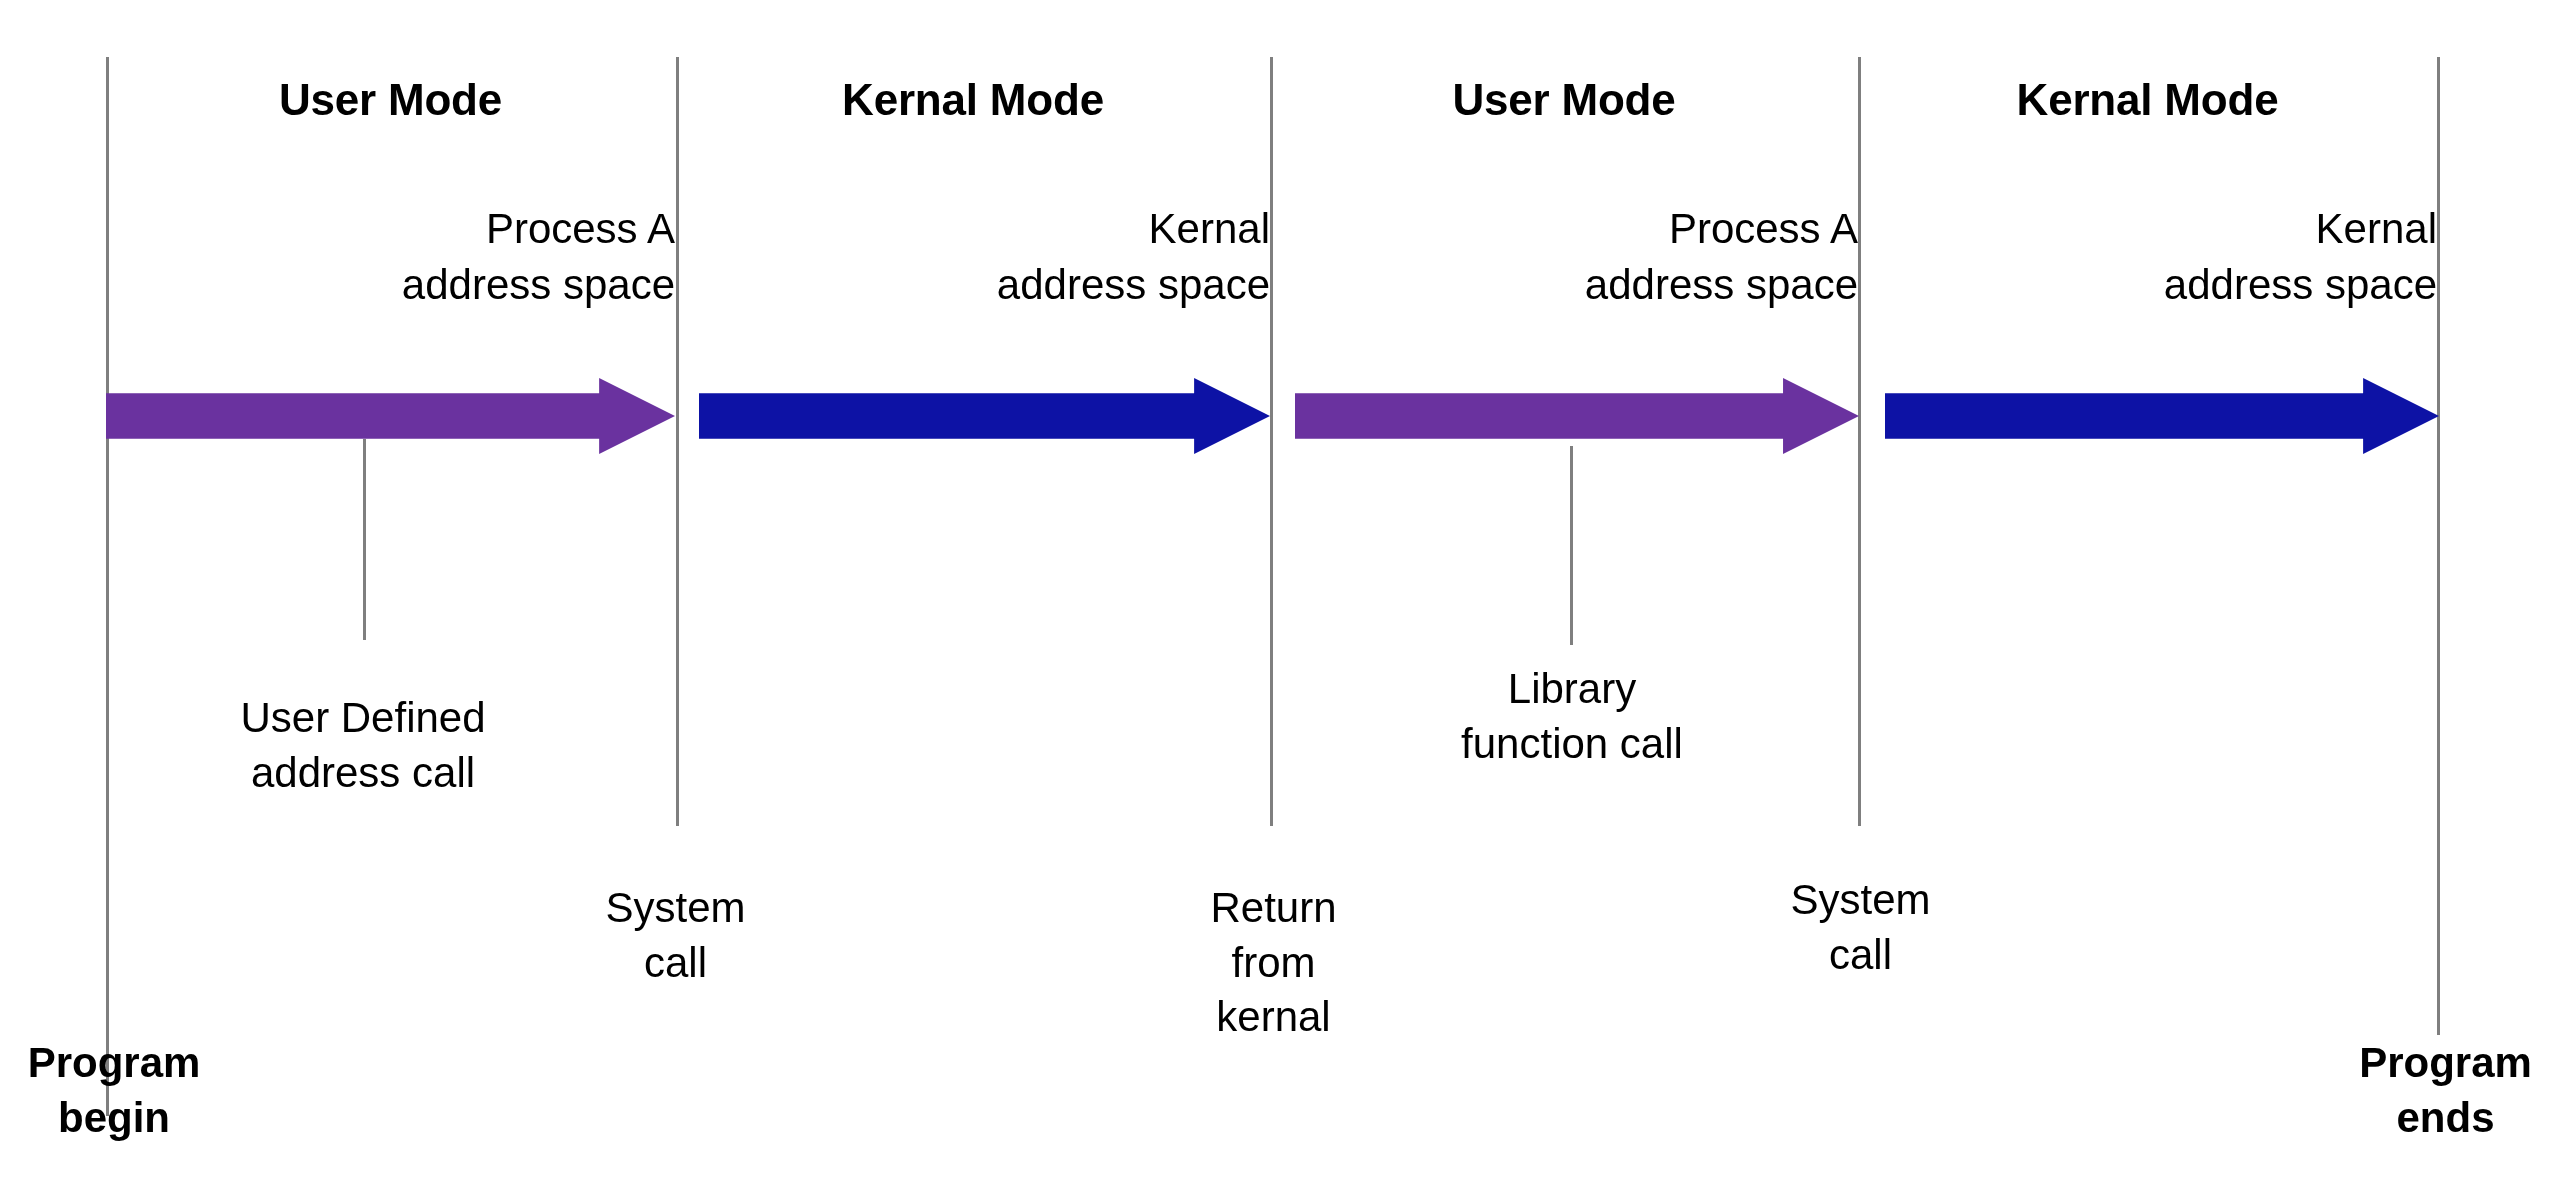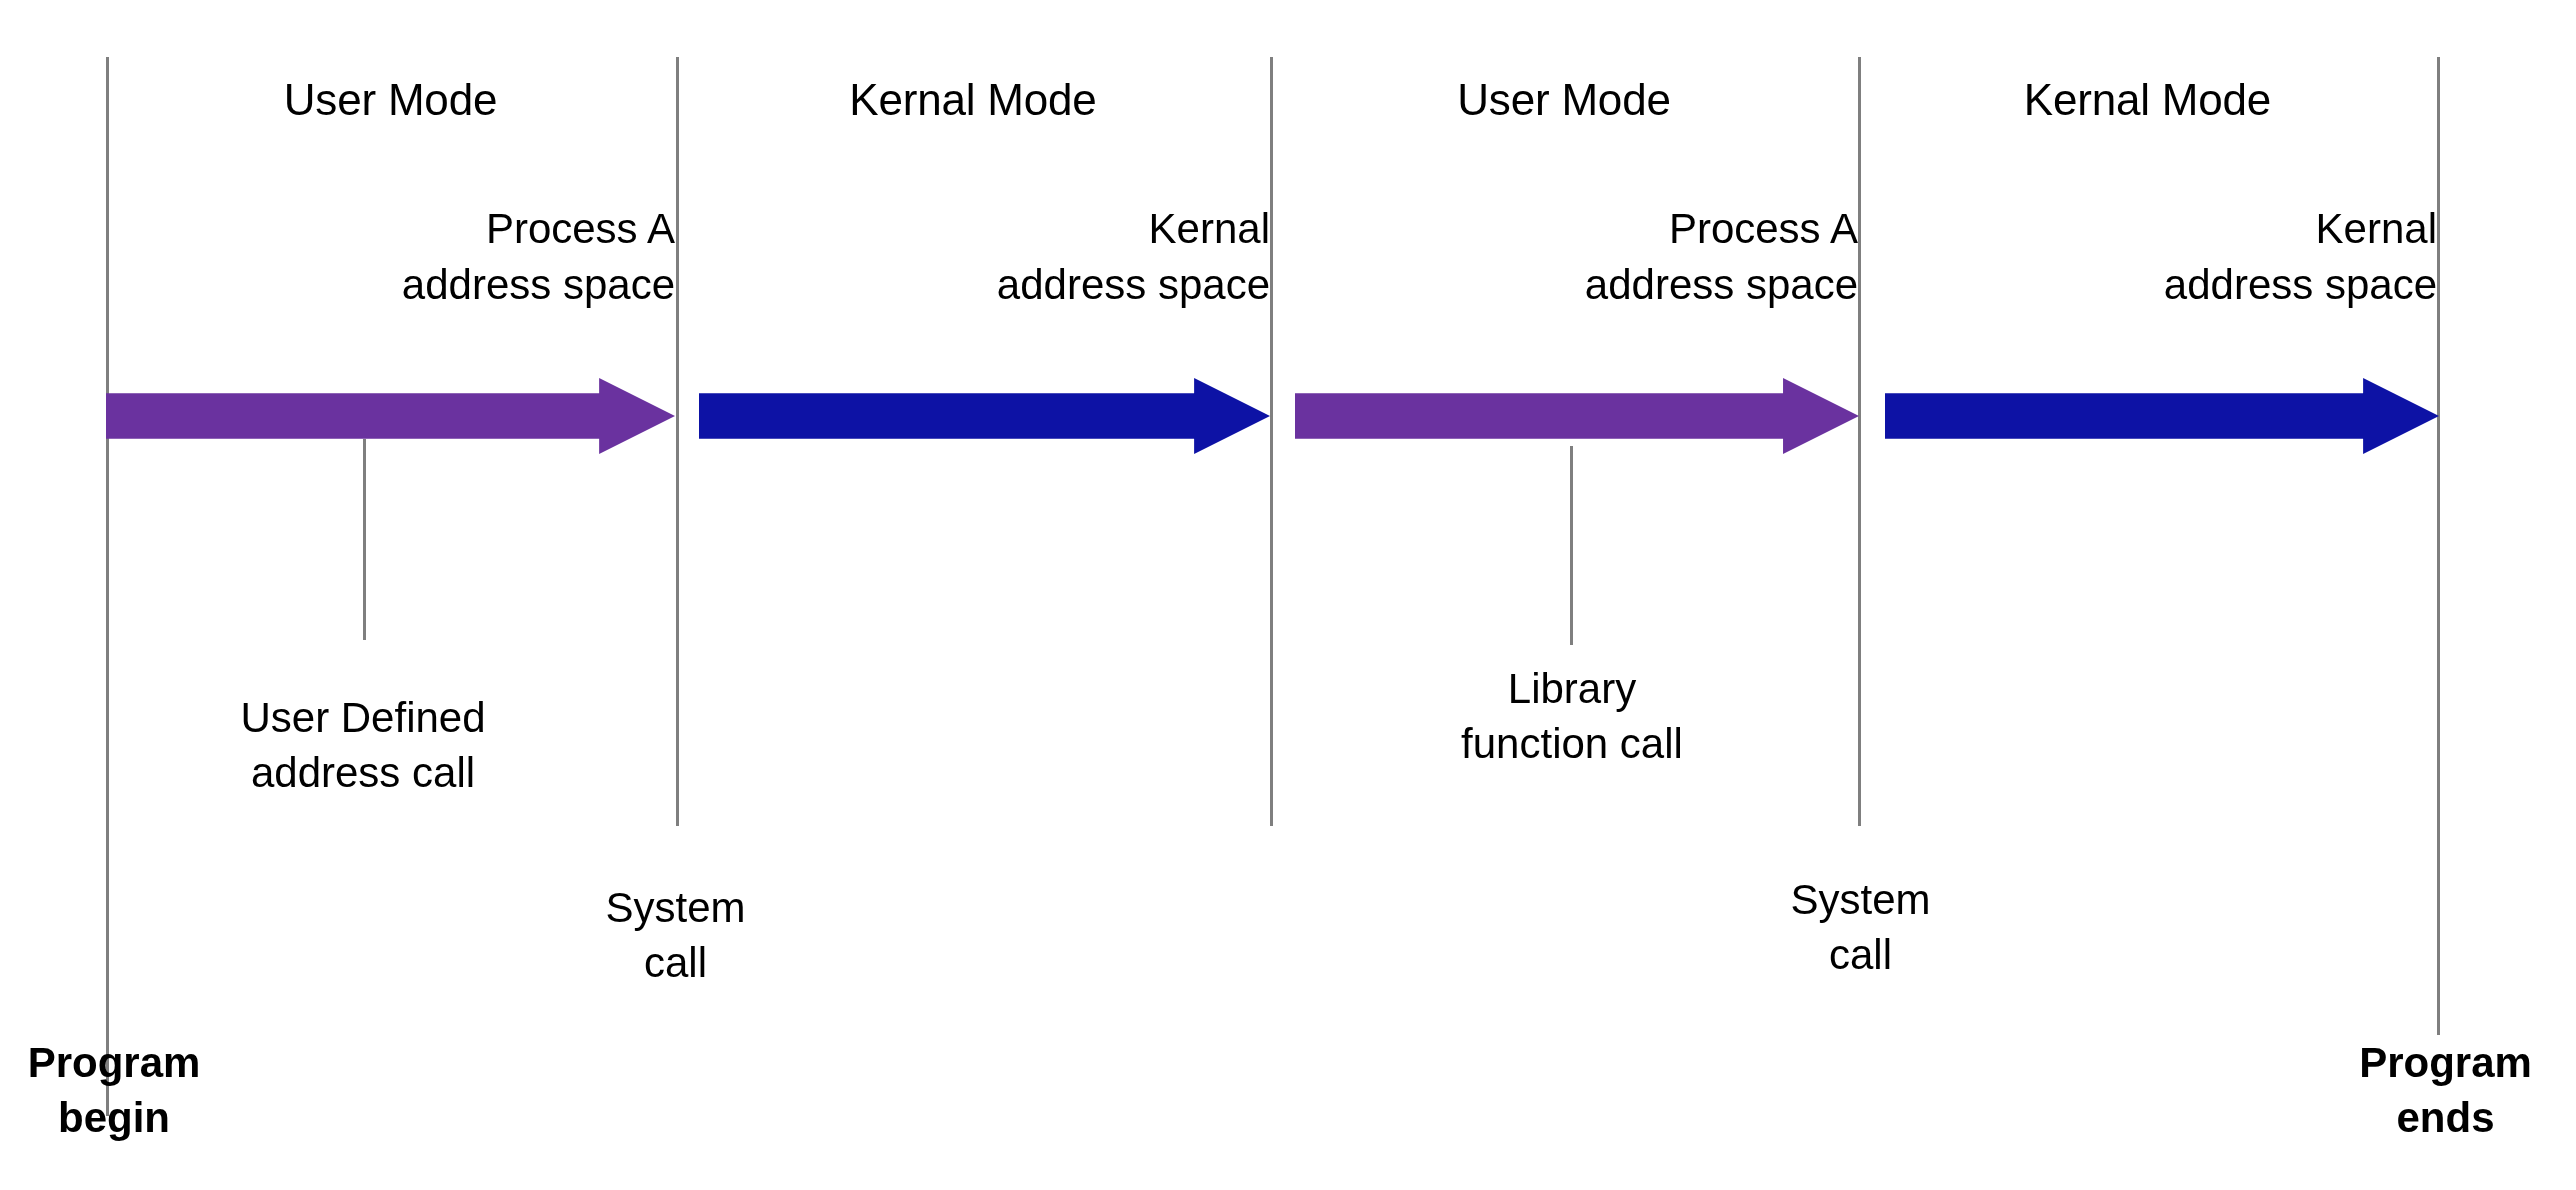--- a/index.html
+++ b/index.html
@@ -35,21 +35,21 @@
     position: absolute;
     width: 2.8px;
     background: #7f7f7f;
   }
 
   
   .col-title {
     position: absolute;
     text-align: center;
     font-size: 44px;
-    font-weight: normal;
+    font-weight: bold;
     line-height: 1.08;
     letter-spacing: -0.2px;
     white-space: nowrap;
   }
 
   .col-sub {
     position: absolute;
     text-align: right;
     font-size: 42px;
     font-weight: normal;
@@ -130,20 +130,23 @@
 
   <div class="note" style="left:116px; top:691px; width:494px;">User Defined
 address call</div>
 
   <div class="note" style="left:1325px; top:662px; width:494px;">Library
 function call</div>
 
   <div class="note" style="left:533px; top:881px; width:285px;">System
 call</div>
 
+  <div class="note" style="left:1131px; top:881px; width:285px;">Return
+from
+kernal</div>
 
   <div class="note" style="left:1718px; top:873px; width:285px;">System
 call</div>
 
   <div class="endpoint" style="left:0px; top:1036px; width:228px;">Program
 begin</div>
 
   <div class="endpoint" style="left:2327px; top:1036px; width:237px;">Program
 ends</div>
 

